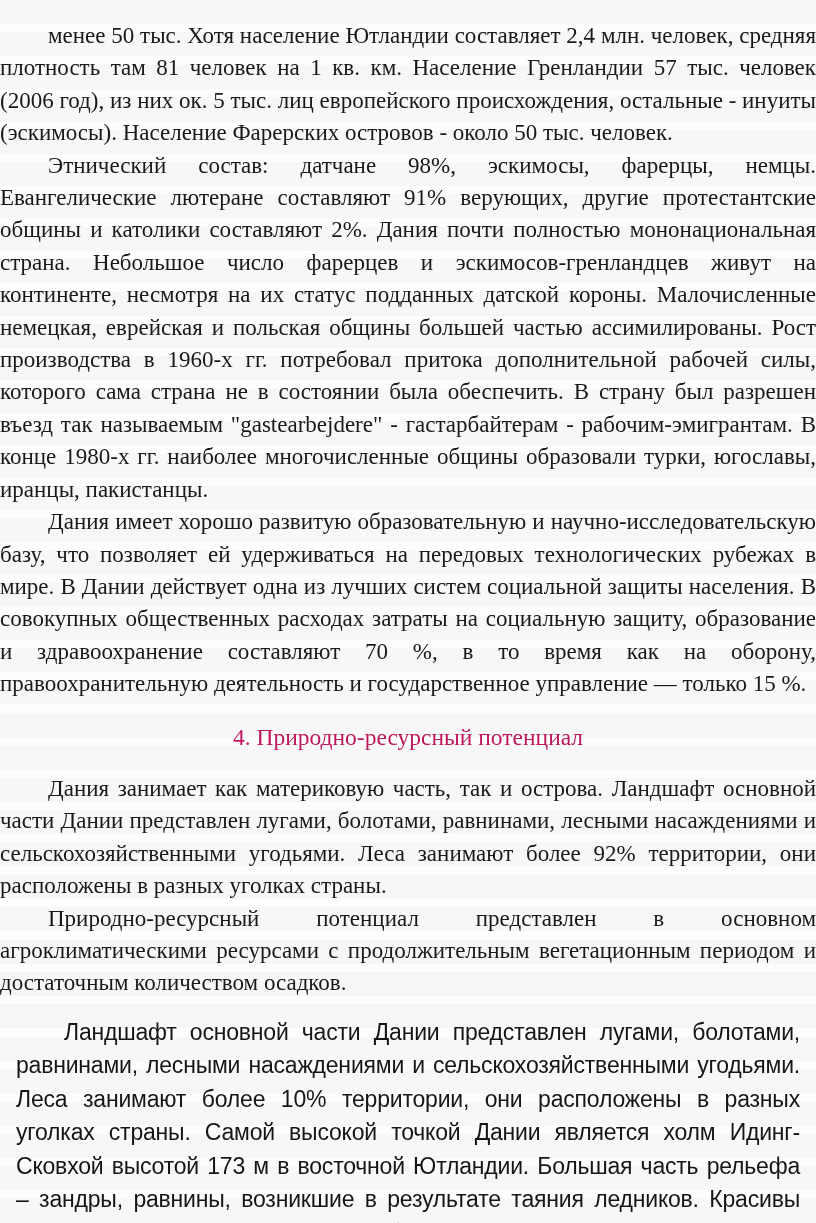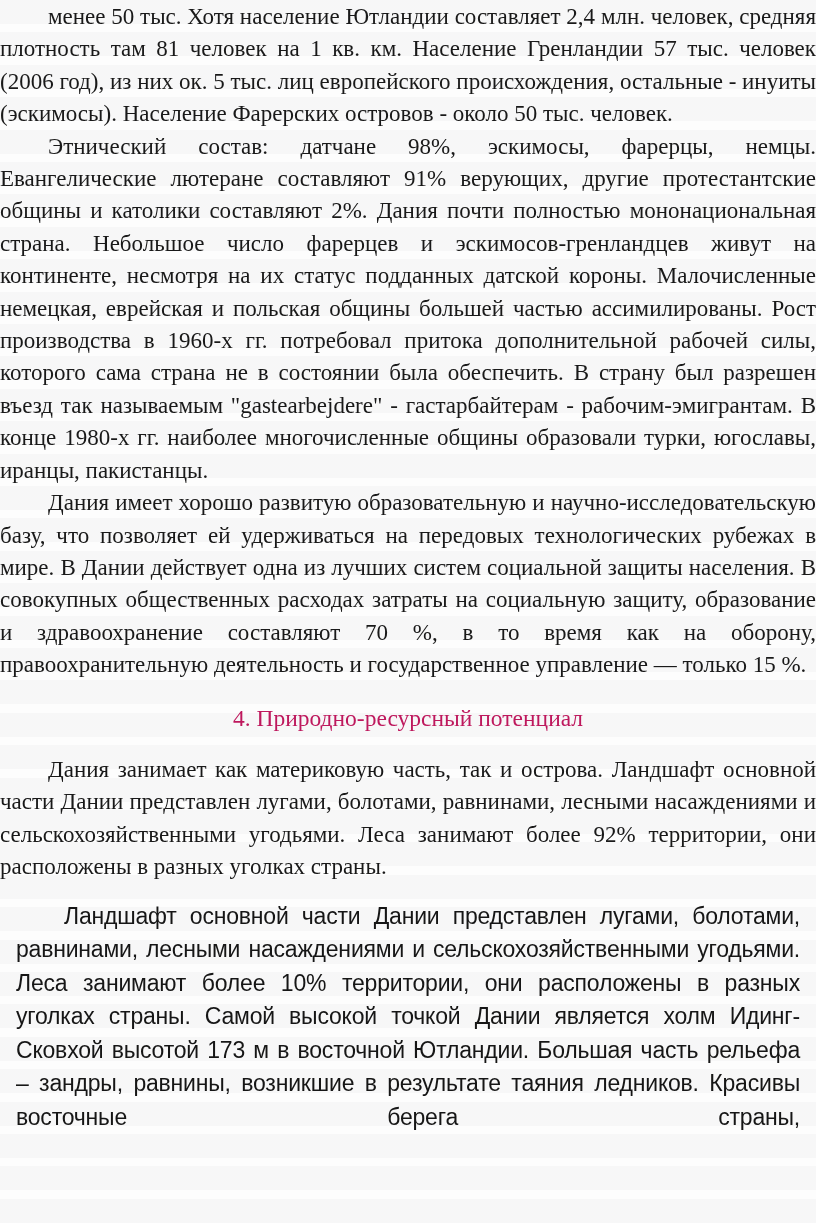--- a/index.html
+++ b/index.html
@@ -6,21 +6,21 @@
     margin: 0;
     padding: 0;
     background: #fdfdfd;
   }
   .page {
     position: relative;
     width: 816px;
     height: 1223px;
     overflow: hidden;
     box-sizing: border-box;
-    padding-top: 1px;
+    padding-top: 20px;
     background: #fdfdfd;
     font-family: "Liberation Serif", serif;
   }
   
   .page::before {
     content: "";
     position: absolute;
     inset: 0;
     background: repeating-linear-gradient(
       180deg,
@@ -68,15 +68,16 @@
   <p class="serif">менее 50 тыс. Хотя население Ютландии составляет 2,4 млн. человек, средняя плотность там 81 человек на 1 кв. км. Население Гренландии 57 тыс. человек (2006 год), из них ок. 5 тыс. лиц европейского происхождения, остальные - инуиты (эскимосы). Население Фарерских островов - около 50 тыс. человек.</p>
 
   <p class="serif">Этнический состав: датчане 98%, эскимосы, фарерцы, немцы. Евангелические лютеране составляют 91% верующих, другие протестантские общины и католики составляют 2%. Дания почти полностью мононациональная страна. Небольшое число фарерцев и эскимосов-гренландцев живут на континенте, несмотря на их статус подданных датской короны. Малочисленные немецкая, еврейская и польская общины большей частью ассимилированы. Рост производства в 1960-х гг. потребовал притока дополнительной рабочей силы, которого сама страна не в состоянии была обеспечить. В страну был разрешен въезд так называемым "gastearbejdere" - гастарбайтерам - рабочим-эмигрантам. В конце 1980-х гг. наиболее многочисленные общины образовали турки, югославы, иранцы, пакистанцы.</p>
 
   <p class="serif">Дания имеет хорошо развитую образовательную и научно-исследовательскую базу, что позволяет ей удерживаться на передовых технологических рубежах в мире. В Дании действует одна из лучших систем социальной защиты населения. В совокупных общественных расходах затраты на социальную защиту, образование и здравоохранение составляют 70 %, в то время как на оборону, правоохранительную деятельность и государственное управление — только 15 %.</p>
 
   <h2 class="heading">4. Природно-ресурсный потенциал</h2>
 
   <p class="serif">Дания занимает как материковую часть, так и острова. Ландшафт основной части Дании представлен лугами, болотами, равнинами, лесными насаждениями и сельскохозяйственными угодьями. Леса занимают более 92% территории, они расположены в разных уголках страны.</p>
 
+  <p class="serif">Природно-ресурсный потенциал представлен в основном агроклиматическими ресурсами с продолжительным вегетационным периодом и достаточным количеством осадков.</p>
 
   <p class="sans">Ландшафт основной части Дании представлен лугами, болотами, равнинами, лесными насаждениями и сельскохозяйственными угодьями. Леса занимают более 10% территории, они расположены в разных уголках страны. Самой высокой точкой Дании является холм Идинг-Сковхой высотой 173 м в восточной Ютландии. Большая часть рельефа – зандры, равнины, возникшие в результате таяния ледников. Красивы восточные берега страны,</p>
 </div>
 
 </body></html>

